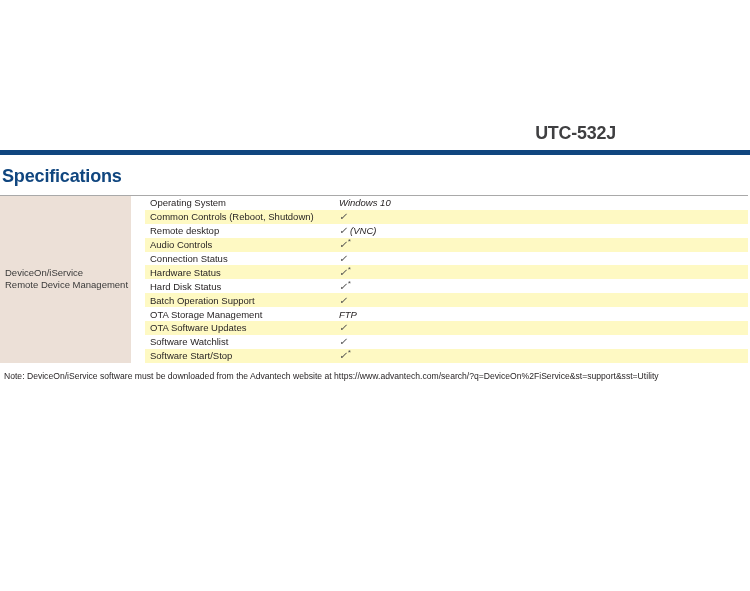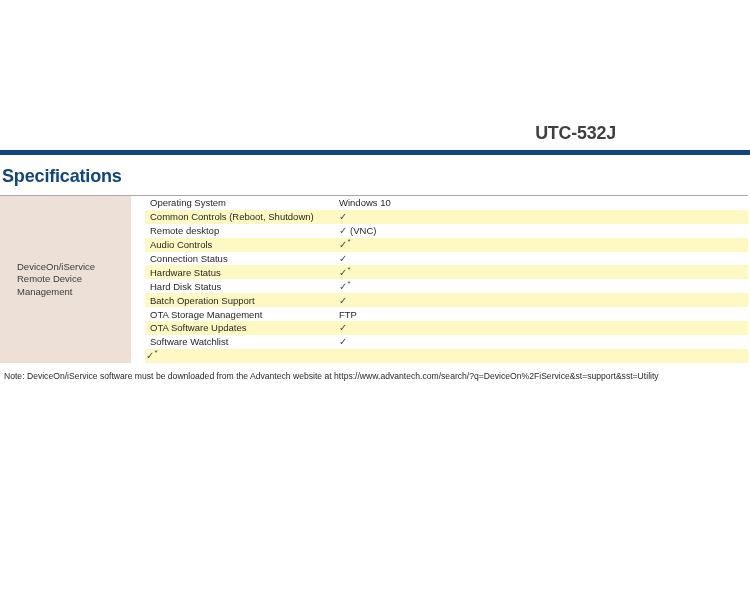--- a/index.html
+++ b/index.html
@@ -76,21 +76,21 @@
     display: flex;
     align-items: stretch;
   }
   .cat-col {
     width: 131px;
     flex: 0 0 131px;
     background: #ece0d7;
     display: flex;
     align-items: center;
     box-sizing: border-box;
-    padding-left: 17px;
+    padding-left: 5px;
   }
   .cat-label {
     font-size: 9.5px;
     line-height: 12.5px;
     color: #3a3a3a;
     white-space: pre-line;
   }
   .rows-col {
     flex: 1 1 auto;
     min-width: 0;
@@ -121,20 +121,21 @@
   }
   .val-cell {
     flex: 1 1 auto;
     font-size: 9.5px;
     line-height: 11px;
     color: #231f20;
     padding-left: 1px;
     box-sizing: border-box;
     white-space: nowrap;
     overflow: hidden;
+    font-style: italic;
   }
   .check {
     font-size: 10px;
     color: #4b4b4b;
   }
   .sup-star {
     font-size: 8px;
     vertical-align: super;
     line-height: 0;
     color: #4b4b4b;
@@ -209,20 +210,21 @@
         </div>
         <div class="spec-row shaded">
           <div class="feat-cell">OTA Software Updates</div>
           <div class="val-cell"><span class="check">✓</span></div>
         </div>
         <div class="spec-row plain">
           <div class="feat-cell">Software Watchlist</div>
           <div class="val-cell"><span class="check">✓</span></div>
         </div>
         <div class="spec-row shaded">
+          <div class="feat-cell">Software Start/Stop</div>
           <div class="val-cell"><span class="check">✓</span><span class="sup-star">*</span></div>
         </div>
       </div>
 
   </div>
 </div>
 
 <div class="note">Note: DeviceOn/iService software must be downloaded from the Advantech website at https://www.advantech.com/search/?q=DeviceOn%2FiService&amp;st=support&amp;sst=Utility</div>
 
 </body></html>

